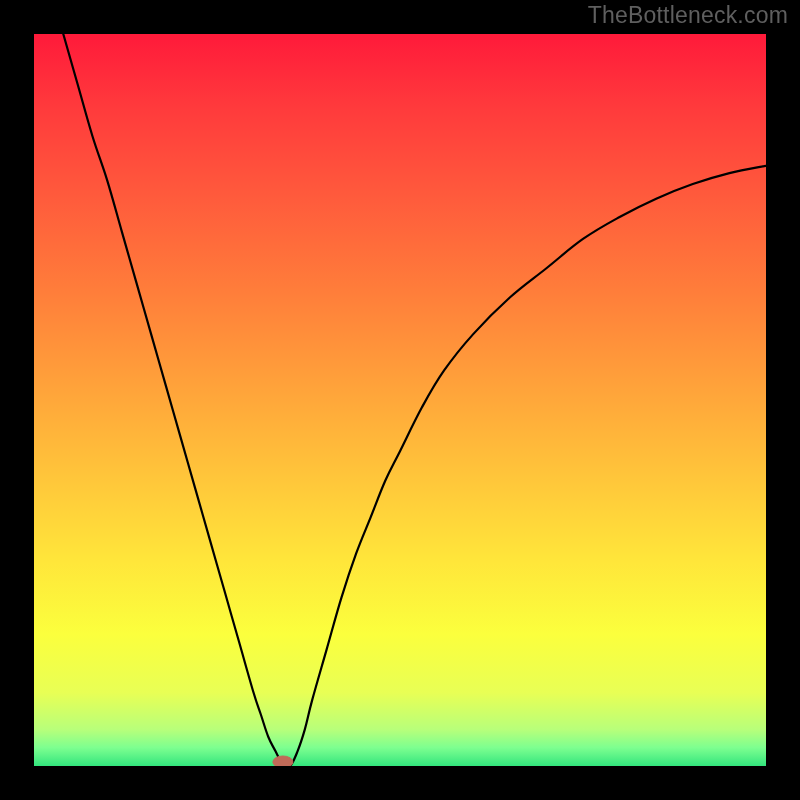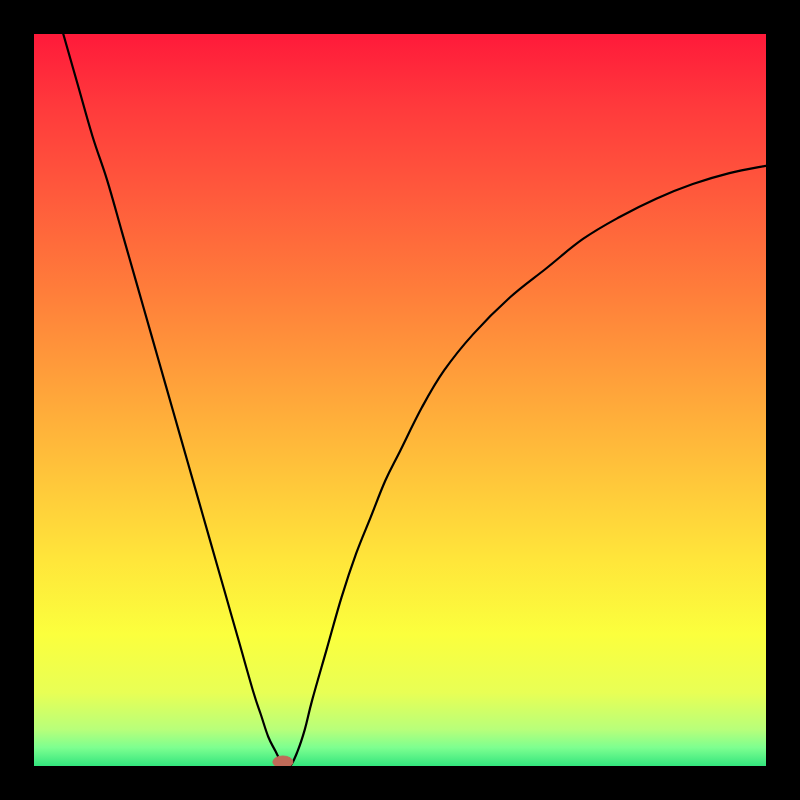--- a/index.html
+++ b/index.html
@@ -50,20 +50,21 @@
     fill: #c06a58;
     stroke: #c06a58;
     stroke-width: 1;
   }
 </style>
 </head>
 <body>
 
 <div class="frame">
 
+  <div class="watermark">TheBottleneck.com</div>
 
   <div class="plot-area">
     <svg viewBox="0 0 732 732" preserveAspectRatio="none">
       <defs>
         <linearGradient id="bg-grad" x1="0" y1="0" x2="0" y2="1">
 
         <stop offset="0.00%" stop-color="#ff1a3a"></stop>
             <stop offset="10.00%" stop-color="#ff3a3c"></stop>
             <stop offset="22.00%" stop-color="#ff5a3c"></stop>
             <stop offset="35.00%" stop-color="#ff7d3a"></stop>

